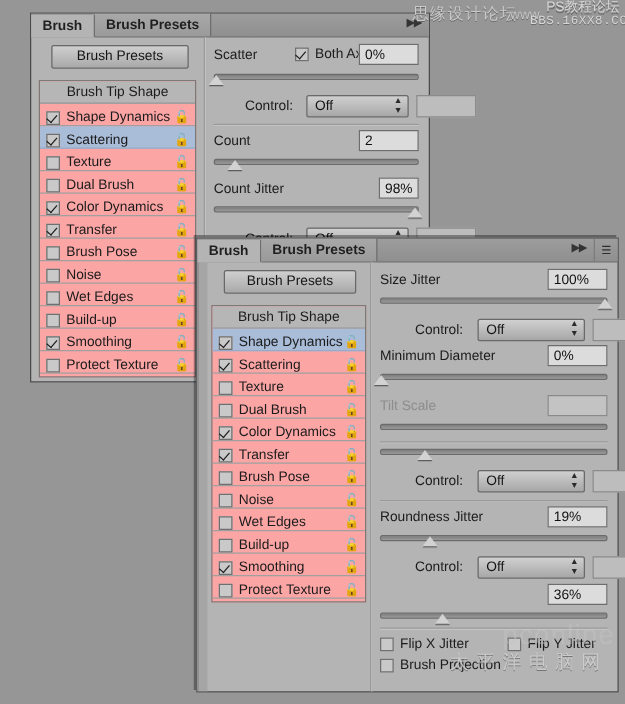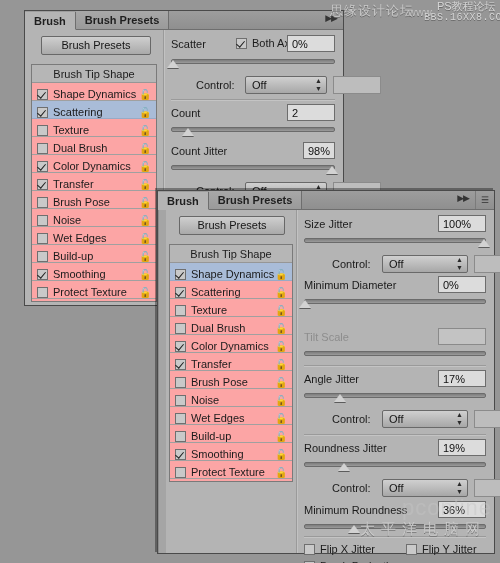--- a/index.html
+++ b/index.html
@@ -590,37 +590,33 @@
       <div class="ctrl-row" style="margin-top:0;">
         <span class="ctrl-label">Minimum Diameter</span>
         <span class="numfield" style="width:48px;">0%</span>
       </div>
 
       <div class="slider">
         <div class="track"></div>
         <div class="thumb" style="left:-5px;"></div>
       </div>
 
-      <div class="ctrl-row" style="margin-top:18px;">
+      <div class="ctrl-row" style="margin-top:6px;">
         <span class="ctrl-label dim">Tilt Scale</span>
         <span class="numfield empty" style="width:48px;"></span>
       </div>
 
       <div class="slider">
         <div class="track"></div>
       </div>
 
       <div style="position:relative;height:8px;">
         <div class="divider" style="top:4px;"></div>
       </div>
 
-      <div class="ctrl-row">
-        <span class="ctrl-label">Angle Jitter</span>
-        <span class="numfield" style="width:48px;">17%</span>
-      </div>
 
       <div class="slider">
         <div class="track"></div>
         <div class="thumb" style="left:30px;"></div>
       </div>
 
       <div class="ctrl-select-row" style="margin-top:6px;">
         <span class="sel-label" style="left:28px;">Control:</span>
         <div class="dropdown" style="left:78px; width:86px;">
           <span>Off</span>
@@ -652,21 +648,20 @@
           <span>Off</span>
           <span class="dd-arrows">
             <span>▲</span>
               <span>▼</span>
           </span>
         </div>
         <div class="ghostfield" style="left:170px; width:48px;"></div>
       </div>
 
       <div class="ctrl-row" style="margin-top:1px;">
-        <span class="ctrl-label">Minimum Roundness</span>
         <span class="numfield" style="width:48px;">36%</span>
       </div>
 
       <div class="slider">
         <div class="track"></div>
         <div class="thumb" style="left:44px;"></div>
       </div>
 
       <div style="position:relative;height:26px;">
         <div class="divider" style="top:2px;"></div>

